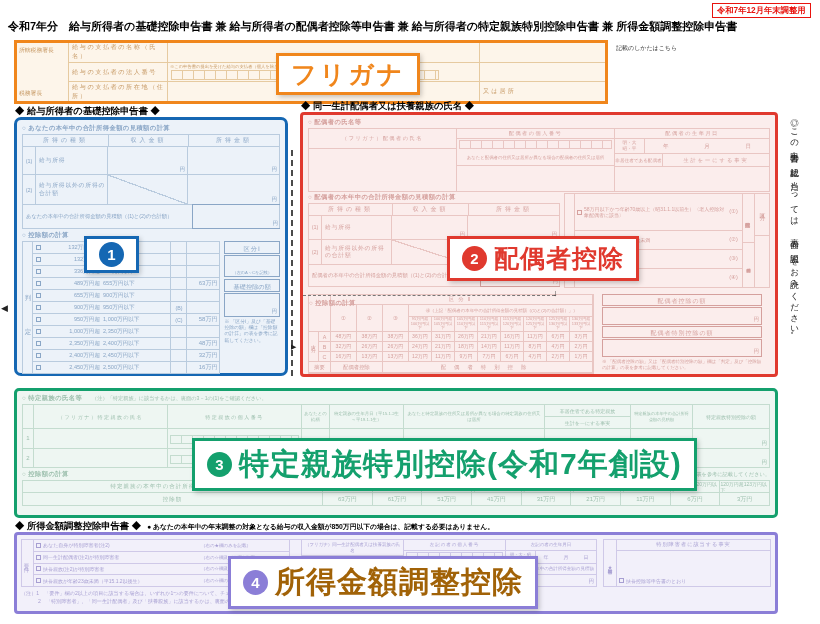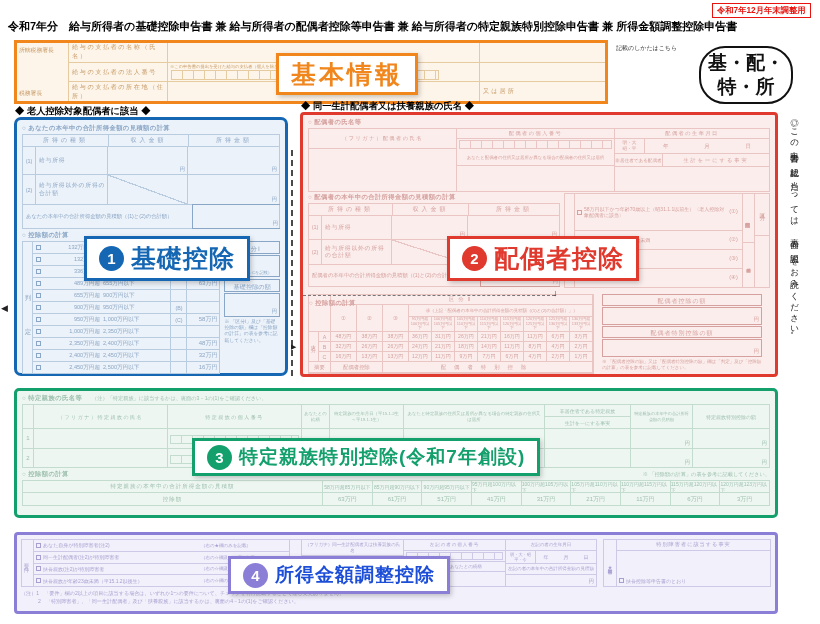--- a/index.html
+++ b/index.html
@@ -13,26 +13,26 @@
 
 .sec{position:absolute;border:3px solid var(--bd);background:var(--bg);color:var(--tx)}
 .sec-orange{--bd:#f0861c;--bg:#fdf5ea;--tx:#c79a66;--ln:#e6caa0}
 .sec-blue{--bd:#1567b3;--bg:#ecf2f9;--tx:#8aa6c6;--ln:#b9cbde;border-radius:7px}
 .sec-red{--bd:#e0392e;--bg:#fbedec;--tx:#d5a09d;--ln:#e9c6c3;border-radius:4px}
 .sec-green{--bd:#14a06d;--bg:#eef6f2;--tx:#9cbfad;--ln:#c4dccf;border-radius:5px}
 .sec-purple{--bd:#8b7ed7;--bg:#f2f0fa;--tx:#a79fd2;--ln:#cfc9e8;border-radius:4px}
 
 .ov{position:absolute;display:flex;align-items:center;gap:7px;background:#fff;padding:3px 12px;border-style:solid;border-width:3px;box-shadow:1.5px 2px 5px rgba(0,0,0,.22);z-index:6}
 .ovn{width:25px;height:25px;border-radius:50%;color:#fff;font-weight:bold;font-size:15px;display:flex;align-items:center;justify-content:center;flex:none}
-.ovt{font-weight:bold;font-size:19px;white-space:nowrap;letter-spacing:1px}
+.ovt{font-weight:bold;font-size:30px;white-space:nowrap;letter-spacing:1px}
 .ov-orange{border-color:#f0861c}.ov-orange .ovt{color:#f0861c;font-size:25px;letter-spacing:3px}
 .ov-blue{border-color:#1567b3}.ov-blue .ovn{background:#1567b3}.ov-blue .ovt{color:#1567b3;font-size:25px}
 .ov-red{border-color:#e0392e}.ov-red .ovn{background:#e0392e}.ov-red .ovt{color:#e0392e;font-size:25px}
 .ov-green{border-color:#14a06d}.ov-green .ovn{background:#14a06d}.ov-green .ovt{color:#14a06d}
-.ov-purple{border-color:#8b7ed7}.ov-purple .ovn{background:#8b7ed7}.ov-purple .ovt{color:#1d4ed8}
+.ov-purple{border-color:#8b7ed7}.ov-purple .ovn{background:#8b7ed7}.ov-purple .ovt{color:#a16207}
 
 .howto{position:absolute;left:616px;top:44px;font-size:6px;color:#333;white-space:nowrap}
 .qr{position:absolute;left:617px;top:53px;width:72px;height:52px;border:2px solid #222;background:#fff;color:#111;text-align:center;overflow:hidden}
 .qr .l1{font-size:8px;margin-top:9px;letter-spacing:1px}
 .qr .l2{font-size:5px;margin-top:7px;text-align:left;padding:0 4px;line-height:1.35}
 .badge{position:absolute;left:699px;top:46px;width:94px;height:58px;border:2.5px solid #111;border-radius:26px;display:flex;flex-direction:column;align-items:center;justify-content:center;font-size:19px;font-weight:bold;color:#111;line-height:1.25;background:#fff;white-space:nowrap}
 .sidenote{position:absolute;left:789px;top:112px;height:296px;writing-mode:vertical-rl;font-size:8.5px;color:#222;letter-spacing:1.6px}
 
 .mk{position:absolute;color:#222;z-index:4}
 .vdash{position:absolute;left:291px;top:150px;height:226px;width:0;border-left:2px dashed #4a4a4a;z-index:3}
@@ -207,27 +207,23 @@
       </div>
       <div class="o-right">
         <div class="o-rrow"></div>
         <div class="o-rrow"></div>
         <div class="o-rrow">又は居所</div>
       </div>
     </div>
   </div>
 
   <div class="howto">記載のしかたはこちら</div>
-  <div class="badge">
-    <span>基・配・</span>
-    <span>特・所</span>
-  </div>
   <div class="sidenote">◎この申告書の記載に当たっては、裏面の説明をお読みください。</div>
 
-  <div class="shdr" style="left:15px;top:105px">◆ 老人控除対象配偶者に該当 ◆</div>
+  <div class="shdr" style="left:15px;top:105px">◆ 給与所得者の基礎控除申告書 ◆</div>
   <div class="sec sec-blue" style="left:14px;top:117px;width:274px;height:259px;padding:4px 5px">
     <div class="t1">○ あなたの本年中の合計所得金額の見積額の計算</div>
     <div class="it" style="height:95px">
       <div class="ithead">
         <span class="ith" style="width:86px">所得の種類</span>
         <span class="ith" style="width:80px">収入金額</span>
         <span class="ith" style="flex:1">所得金額</span>
       </div>
       <div class="itrow" style="height:28px">
         <span class="itno">(1)</span>
@@ -633,20 +629,24 @@
             <span class="gc">31万円</span>
             <span class="gc">21万円</span>
             <span class="gc">11万円</span>
             <span class="gc">6万円</span>
             <span class="gc">3万円</span>
           </span>
       </div>
     </div>
   </div>
 
+  <div class="shdr" style="left:15px;top:520px;display:flex;align-items:baseline">
+    <span>◆ 所得金額調整控除申告書 ◆</span>
+    <span class="hnote">● あなたの本年中の年末調整の対象となる給与の収入金額が850万円以下の場合は、記載する必要はありません。</span>
+  </div>
   <div class="sec sec-purple" style="left:14px;top:532px;width:764px;height:82px;padding:4px">
     <div class="amain">
       <div class="ablk ablk1">
         <div class="acv ac1">
             <span>要件</span>
           </div>
         <div class="ac2">
             <div class="areq">
             <span class="cb"></span>
             <span>あなた自身が特別障害者(注2)</span>
@@ -718,25 +718,24 @@
     </div>
   </div>
 
   <div class="vdash"></div>
   <div class="hdash"></div>
   <div class="mk" style="left:1px;top:303px;font-size:9px">◀</div>
   <div class="mk" style="left:291px;top:343px;font-size:7px">▶</div>
   <div class="mk" style="left:553px;top:288px;font-size:9px">↓</div>
 
   <div class="ov ov-orange" style="left:276px;top:53px;height:42px">
-    <span class="ovt">基本情報</span>
+    <span class="ovt">フリガナ</span>
   </div>
   <div class="ov ov-blue" style="left:84px;top:236px">
     <span class="ovn">1</span>
-    <span class="ovt">基礎控除</span>
   </div>
   <div class="ov ov-red" style="left:447px;top:236px">
     <span class="ovn">2</span>
     <span class="ovt">配偶者控除</span>
   </div>
   <div class="ov ov-green" style="left:192px;top:438px">
     <span class="ovn">3</span>
     <span class="ovt">特定親族特別控除(令和7年創設)</span>
   </div>
   <div class="ov ov-purple" style="left:228px;top:556px">

